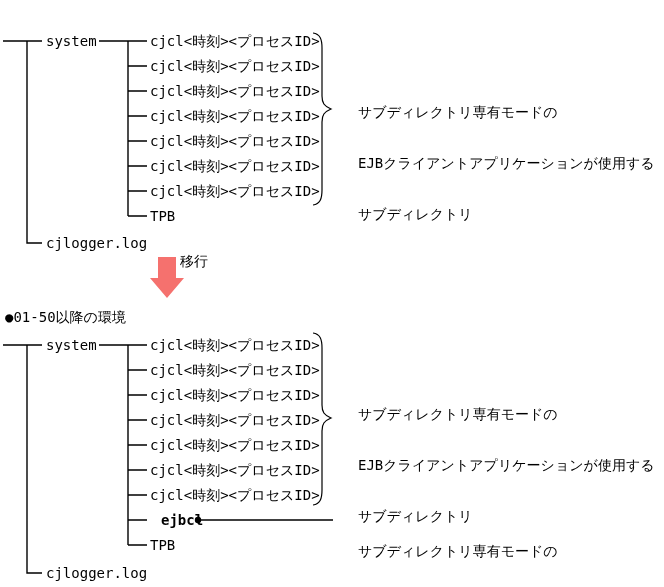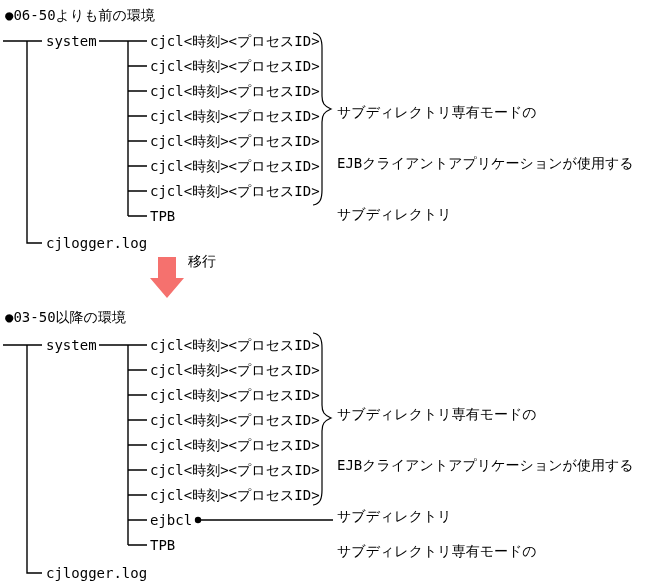--- a/index.html
+++ b/index.html
@@ -3,23 +3,23 @@
 <meta charset="utf-8">
 <style>
   html,body { margin:0; padding:0; background:#ffffff; }
   .canvas {
     position:relative; width:664px; height:587px; background:#ffffff;
     font-family:"DejaVu Sans Mono","DejaVu Sans",monospace;
     font-size:14px; color:#000000; overflow:hidden;
   }
   .lines { position:absolute; left:0; top:0; }
   .label { position:absolute; line-height:16px; white-space:pre; }
-  .anno  { position:absolute; line-height:17px; white-space:pre; }
+  .anno  { position:absolute; line-height:17px; white-space:pre;margin-left:21px; }
   .anno div { height:17px; }
-  .bold { font-weight:normal; }
+  .bold { font-weight:bold;margin-left:11px; }
 </style>
 </head>
 <body>
 
 <div class="canvas">
 
   <svg class="lines" width="664" height="587" viewBox="0 0 664 587">
 
     <path d="M3 41 H42 M27 41 V243 H42 M99 41 H128 M128 41 V216
              M128 41 H147 M128 66 H147 M128 91 H147 M128 116 H147
@@ -34,43 +34,42 @@
              M128 345 H147 M128 370 H147 M128 395 H147 M128 420 H147
              M128 445 H147 M128 470 H147 M128 495 H147 M128 520 H147 M128 545 H147" stroke="#000000" stroke-width="1.4" fill="none"></path>
 
     <path d="M313 333 C320 334 322 339 322 348 L322 405 C322 412 324 415 331 418
              C324 421 322 424 322 431 L322 490 C322 499 320 504 313 505" stroke="#000000" stroke-width="1.2" fill="none"></path>
 
     <circle cx="198" cy="520" r="3.2" fill="#000000"></circle>
     <path d="M201 520 H333" stroke="#000000" stroke-width="1.4" fill="none"></path>
   </svg>
 
-  <div class="label" style="left:5px;top:7px">●06-50よりも前の環境</div>
 
   <div class="label" style="left:46px;top:33px">system</div>
 
   <div class="label" style="left:150px;top:33px">cjcl&lt;時刻&gt;&lt;プロセスID&gt;</div>
   <div class="label" style="left:150px;top:58px">cjcl&lt;時刻&gt;&lt;プロセスID&gt;</div>
   <div class="label" style="left:150px;top:83px">cjcl&lt;時刻&gt;&lt;プロセスID&gt;</div>
   <div class="label" style="left:150px;top:108px">cjcl&lt;時刻&gt;&lt;プロセスID&gt;</div>
   <div class="label" style="left:150px;top:133px">cjcl&lt;時刻&gt;&lt;プロセスID&gt;</div>
   <div class="label" style="left:150px;top:158px">cjcl&lt;時刻&gt;&lt;プロセスID&gt;</div>
   <div class="label" style="left:150px;top:183px">cjcl&lt;時刻&gt;&lt;プロセスID&gt;</div>
   <div class="label" style="left:150px;top:208px">TPB</div>
   <div class="label" style="left:46px;top:235px">cjlogger.log</div>
 
   <div class="anno" style="left:337px;top:70px">
     <div>サブディレクトリ専有モードの</div>
     <div>EJBクライアントアプリケーションが使用する</div>
     <div>サブディレクトリ</div>
   </div>
 
-  <div class="label" style="left:188px;top:253px">移行</div>
+  <div class="label" style="left:180px;top:253px">移行</div>
 
-  <div class="label" style="left:5px;top:309px">●03-50以降の環境</div>
+  <div class="label" style="left:5px;top:309px">●01-50以降の環境</div>
 
   <div class="label" style="left:46px;top:337px">system</div>
 
   <div class="label" style="left:150px;top:337px">cjcl&lt;時刻&gt;&lt;プロセスID&gt;</div>
   <div class="label" style="left:150px;top:362px">cjcl&lt;時刻&gt;&lt;プロセスID&gt;</div>
   <div class="label" style="left:150px;top:387px">cjcl&lt;時刻&gt;&lt;プロセスID&gt;</div>
   <div class="label" style="left:150px;top:412px">cjcl&lt;時刻&gt;&lt;プロセスID&gt;</div>
   <div class="label" style="left:150px;top:437px">cjcl&lt;時刻&gt;&lt;プロセスID&gt;</div>
   <div class="label" style="left:150px;top:462px">cjcl&lt;時刻&gt;&lt;プロセスID&gt;</div>
   <div class="label" style="left:150px;top:487px">cjcl&lt;時刻&gt;&lt;プロセスID&gt;</div>

